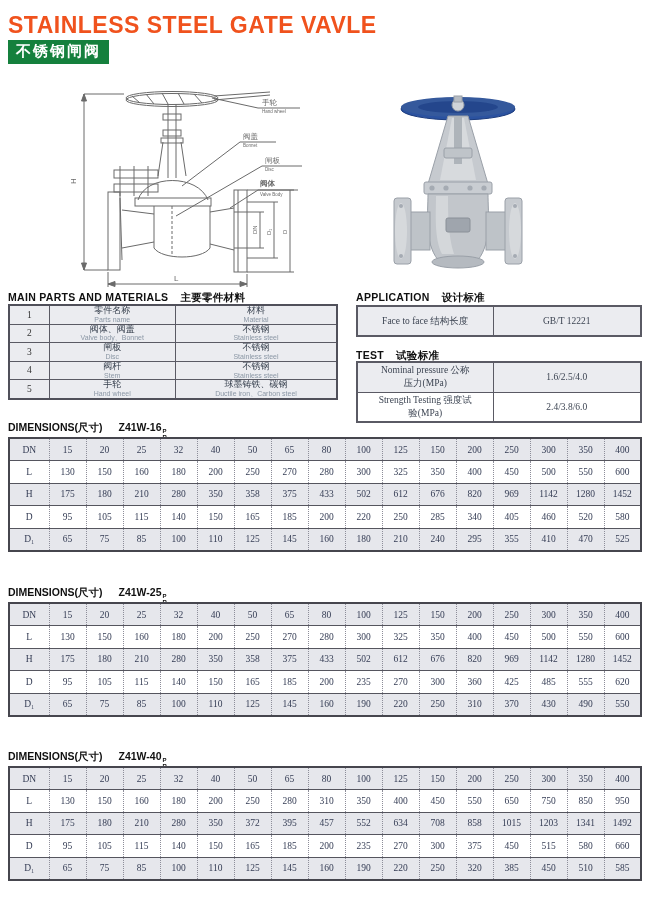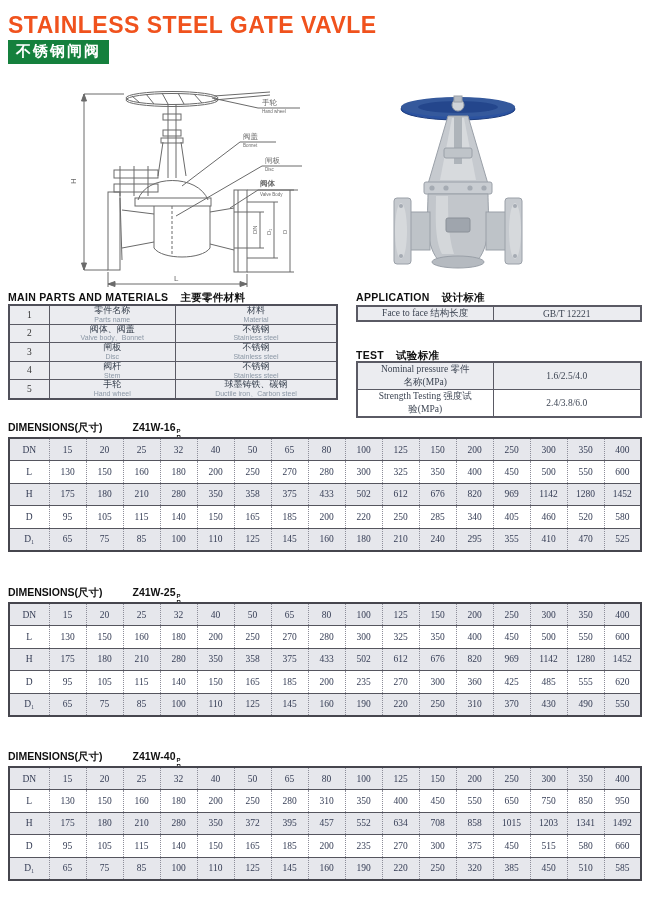--- a/index.html
+++ b/index.html
@@ -24,27 +24,27 @@
   
   .parts-table { width:330px; border:2px solid #50505a; }
   .parts-table td { border:1px solid #5a5a64; background:#ebecf0; text-align:center;
                     vertical-align:middle; height:18px; line-height:1.1; padding:0 2px; }
   .parts-table td.no { width:40px; font-size:9.5px; color:#333; font-family:"Liberation Serif", serif; }
   .cn-line { font-size:9px; color:#37404e; display:block; }
   .en-line { font-size:7px; color:#8b97a5; display:block; }
 
   
   .std-table { width:286px; border:2px solid #5a5a64; font-family:"Liberation Serif", serif; }
-  .std-table td { border:1px solid #5a5a64; font-size:9.5px; color:#3c4452; text-align:center; height:15px; padding:0 20px; }
+  .std-table td { border:1px solid #5a5a64; font-size:9.5px; color:#3c4452; text-align:center; height:30px; padding:0 20px; }
   .std-table tr.shade td { background:#ebecf0; }
   .std-table td.lbl { width:136px; }
 
   
   .dim-heading { font-size:10.5px; font-weight:bold; color:#101010; }
-  .dim-heading .model { margin-left:30px; }
+  .dim-heading .model { margin-left:16px; }
   .pr-stack { display:inline-flex; flex-direction:column; font-size:6px; line-height:1.05;
               vertical-align:-2px; margin-left:1px; font-weight:bold; }
   .dim-table { width:634px; border:2px solid #46464e; font-family:"Liberation Serif", serif; table-layout:fixed; }
   .dim-table td { border-top:1px solid #55555e; border-bottom:1px solid #55555e;
                   border-left:1px dotted #8d8d99; font-size:9.5px; color:#343c54;
                   text-align:center; height:22.5px; }
   .dim-table td:first-child { border-left:none; }
   .dim-table col.c-label { width:40px; }
   .dim-table tr.shade td { background:#e6e7ec; }
 
@@ -272,21 +272,21 @@
       </tr>
     </tbody>
 </table>
 
 <div class="abs sec-heading" style="left:356px; top:349px;">
   <span>TEST</span><span class="cn">试验标准</span>
 </div>
 <table class="abs std-table" style="left:356px; top:361px;">
   <tbody>
       <tr class="shade">
-        <td class="lbl">Nominal pressure 零件名称(MPa)</td>
+        <td class="lbl">Nominal pressure 公称压力(MPa)</td>
         <td>1.6/2.5/4.0</td>
       </tr>
       <tr>
         <td class="lbl">Strength Testing 强度试验(MPa)</td>
         <td>2.4/3.8/6.0</td>
       </tr>
     </tbody>
 </table>
 
 <div class="abs dim-heading" style="left:8px; top:421px;"><span>DIMENSIONS(尺寸)</span><span class="model">Z41W-16</span><span class="pr-stack">

